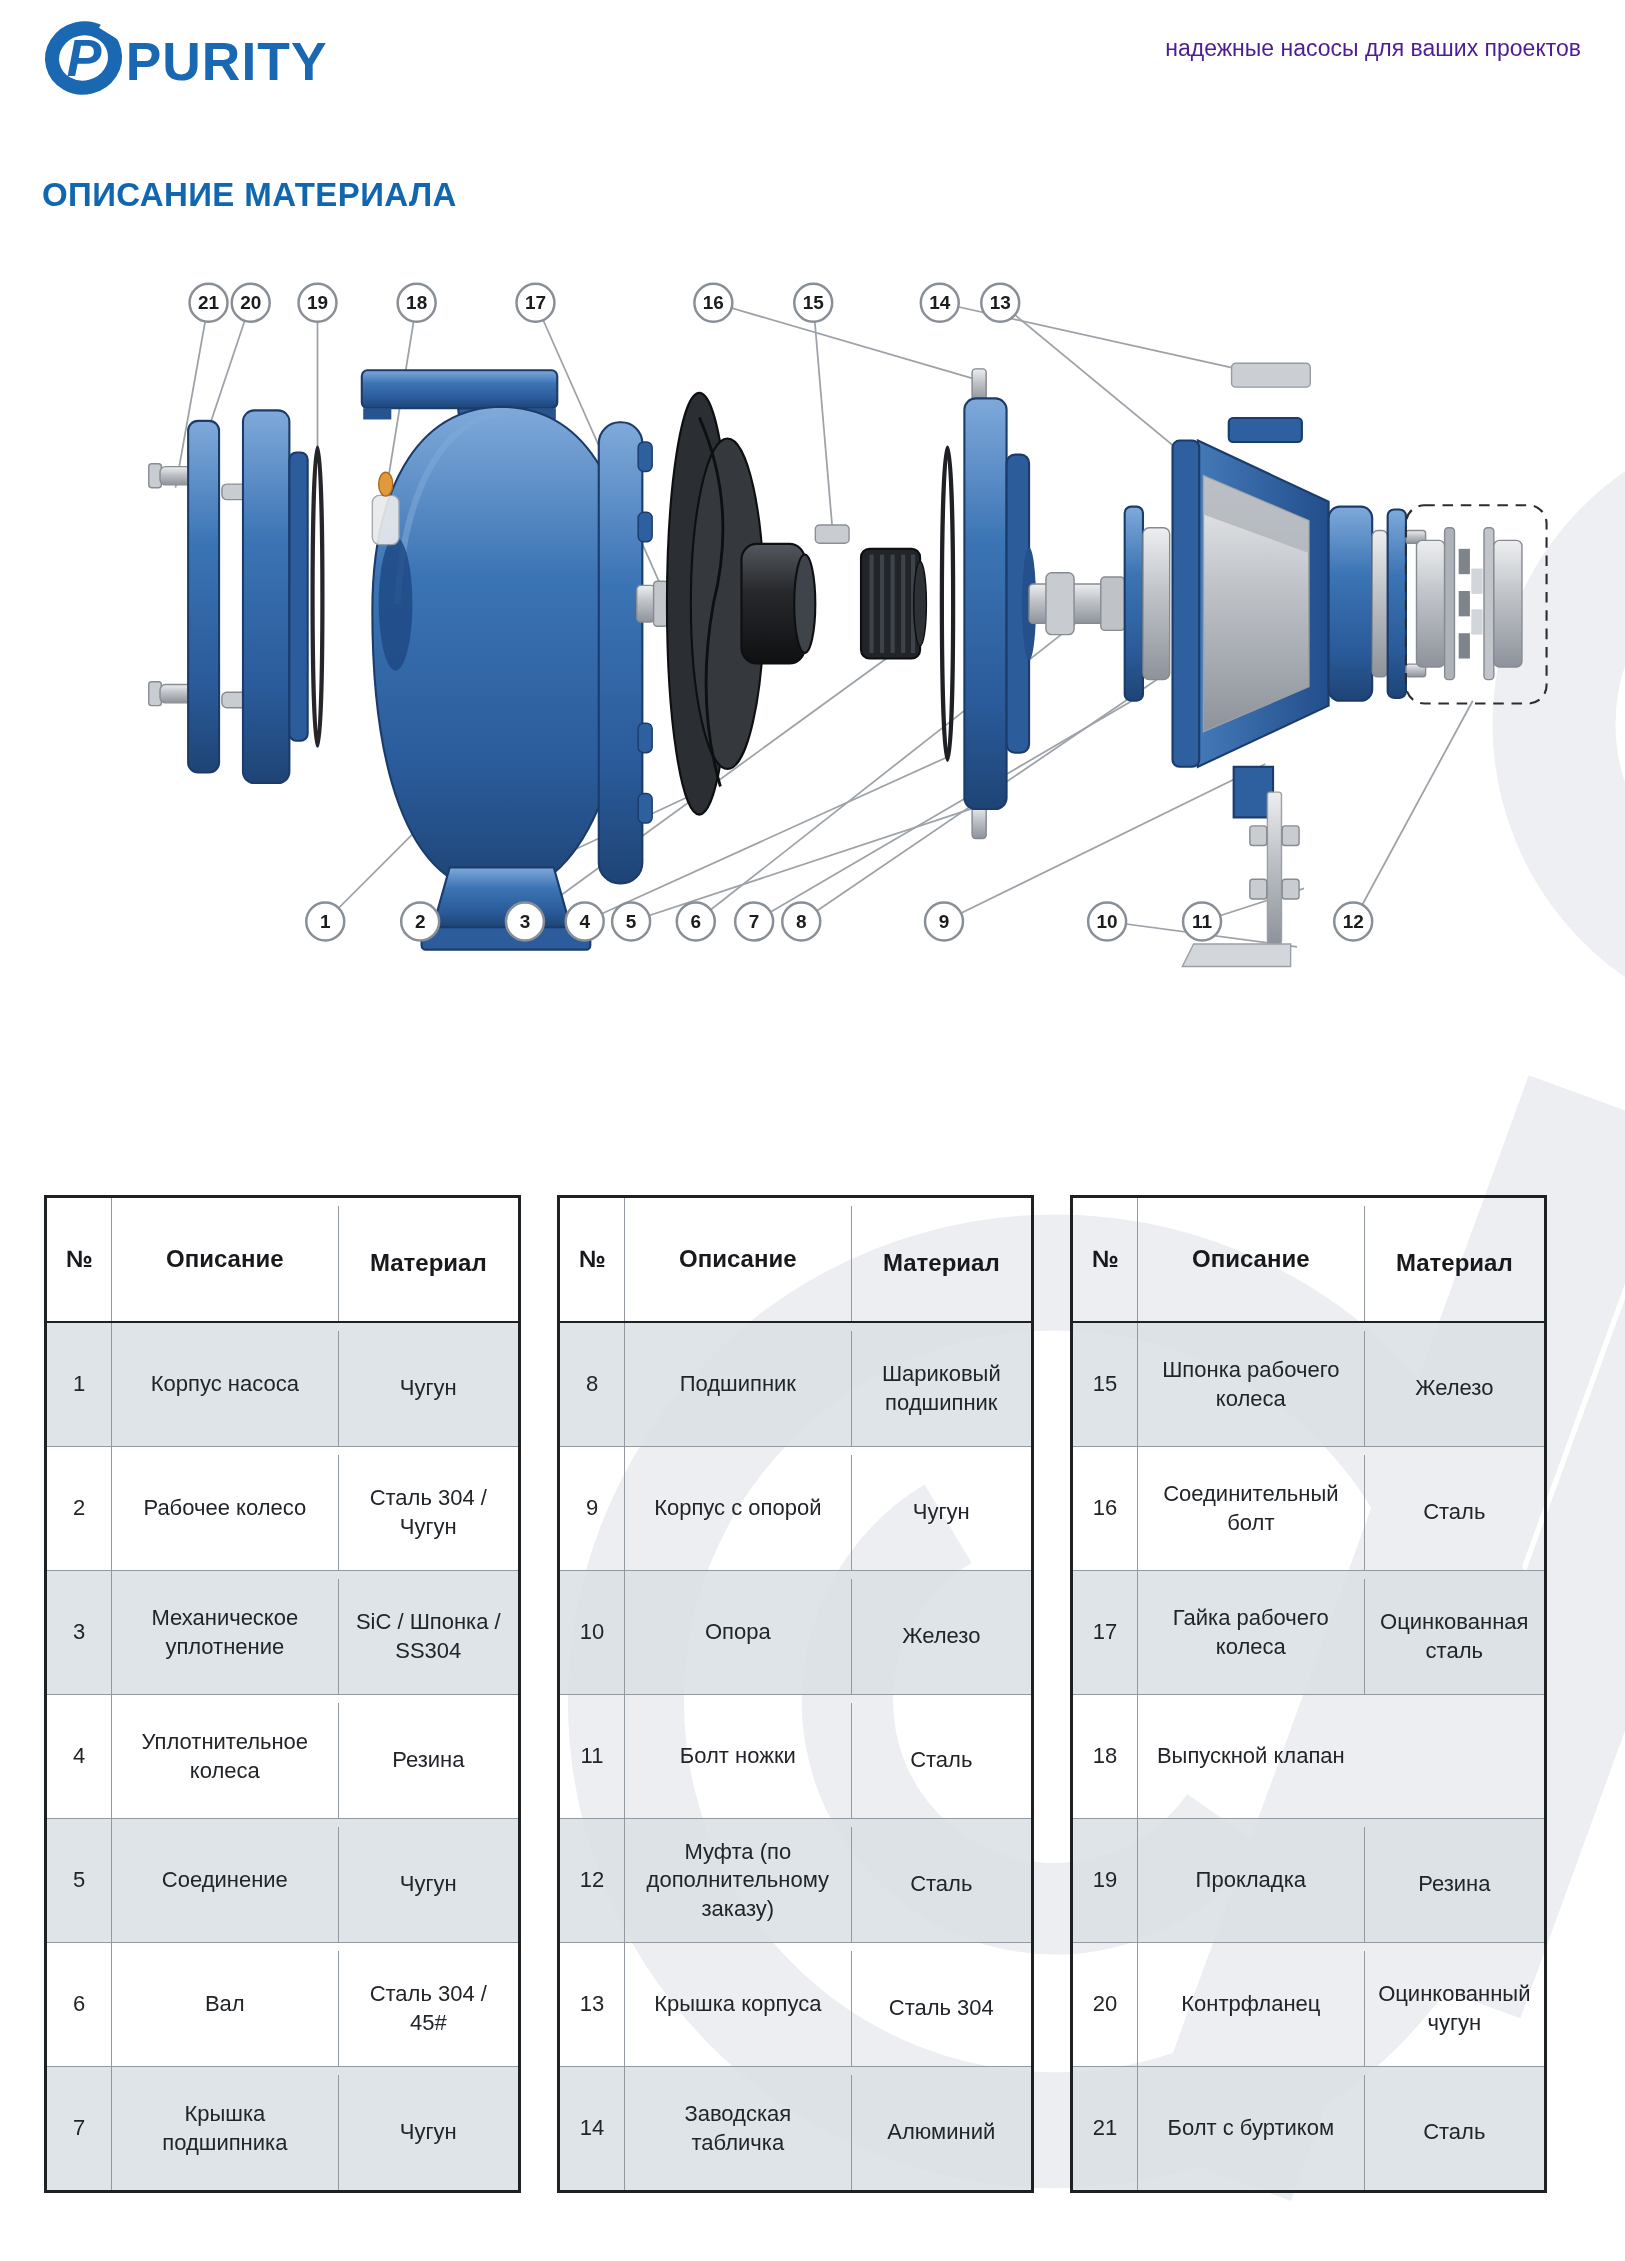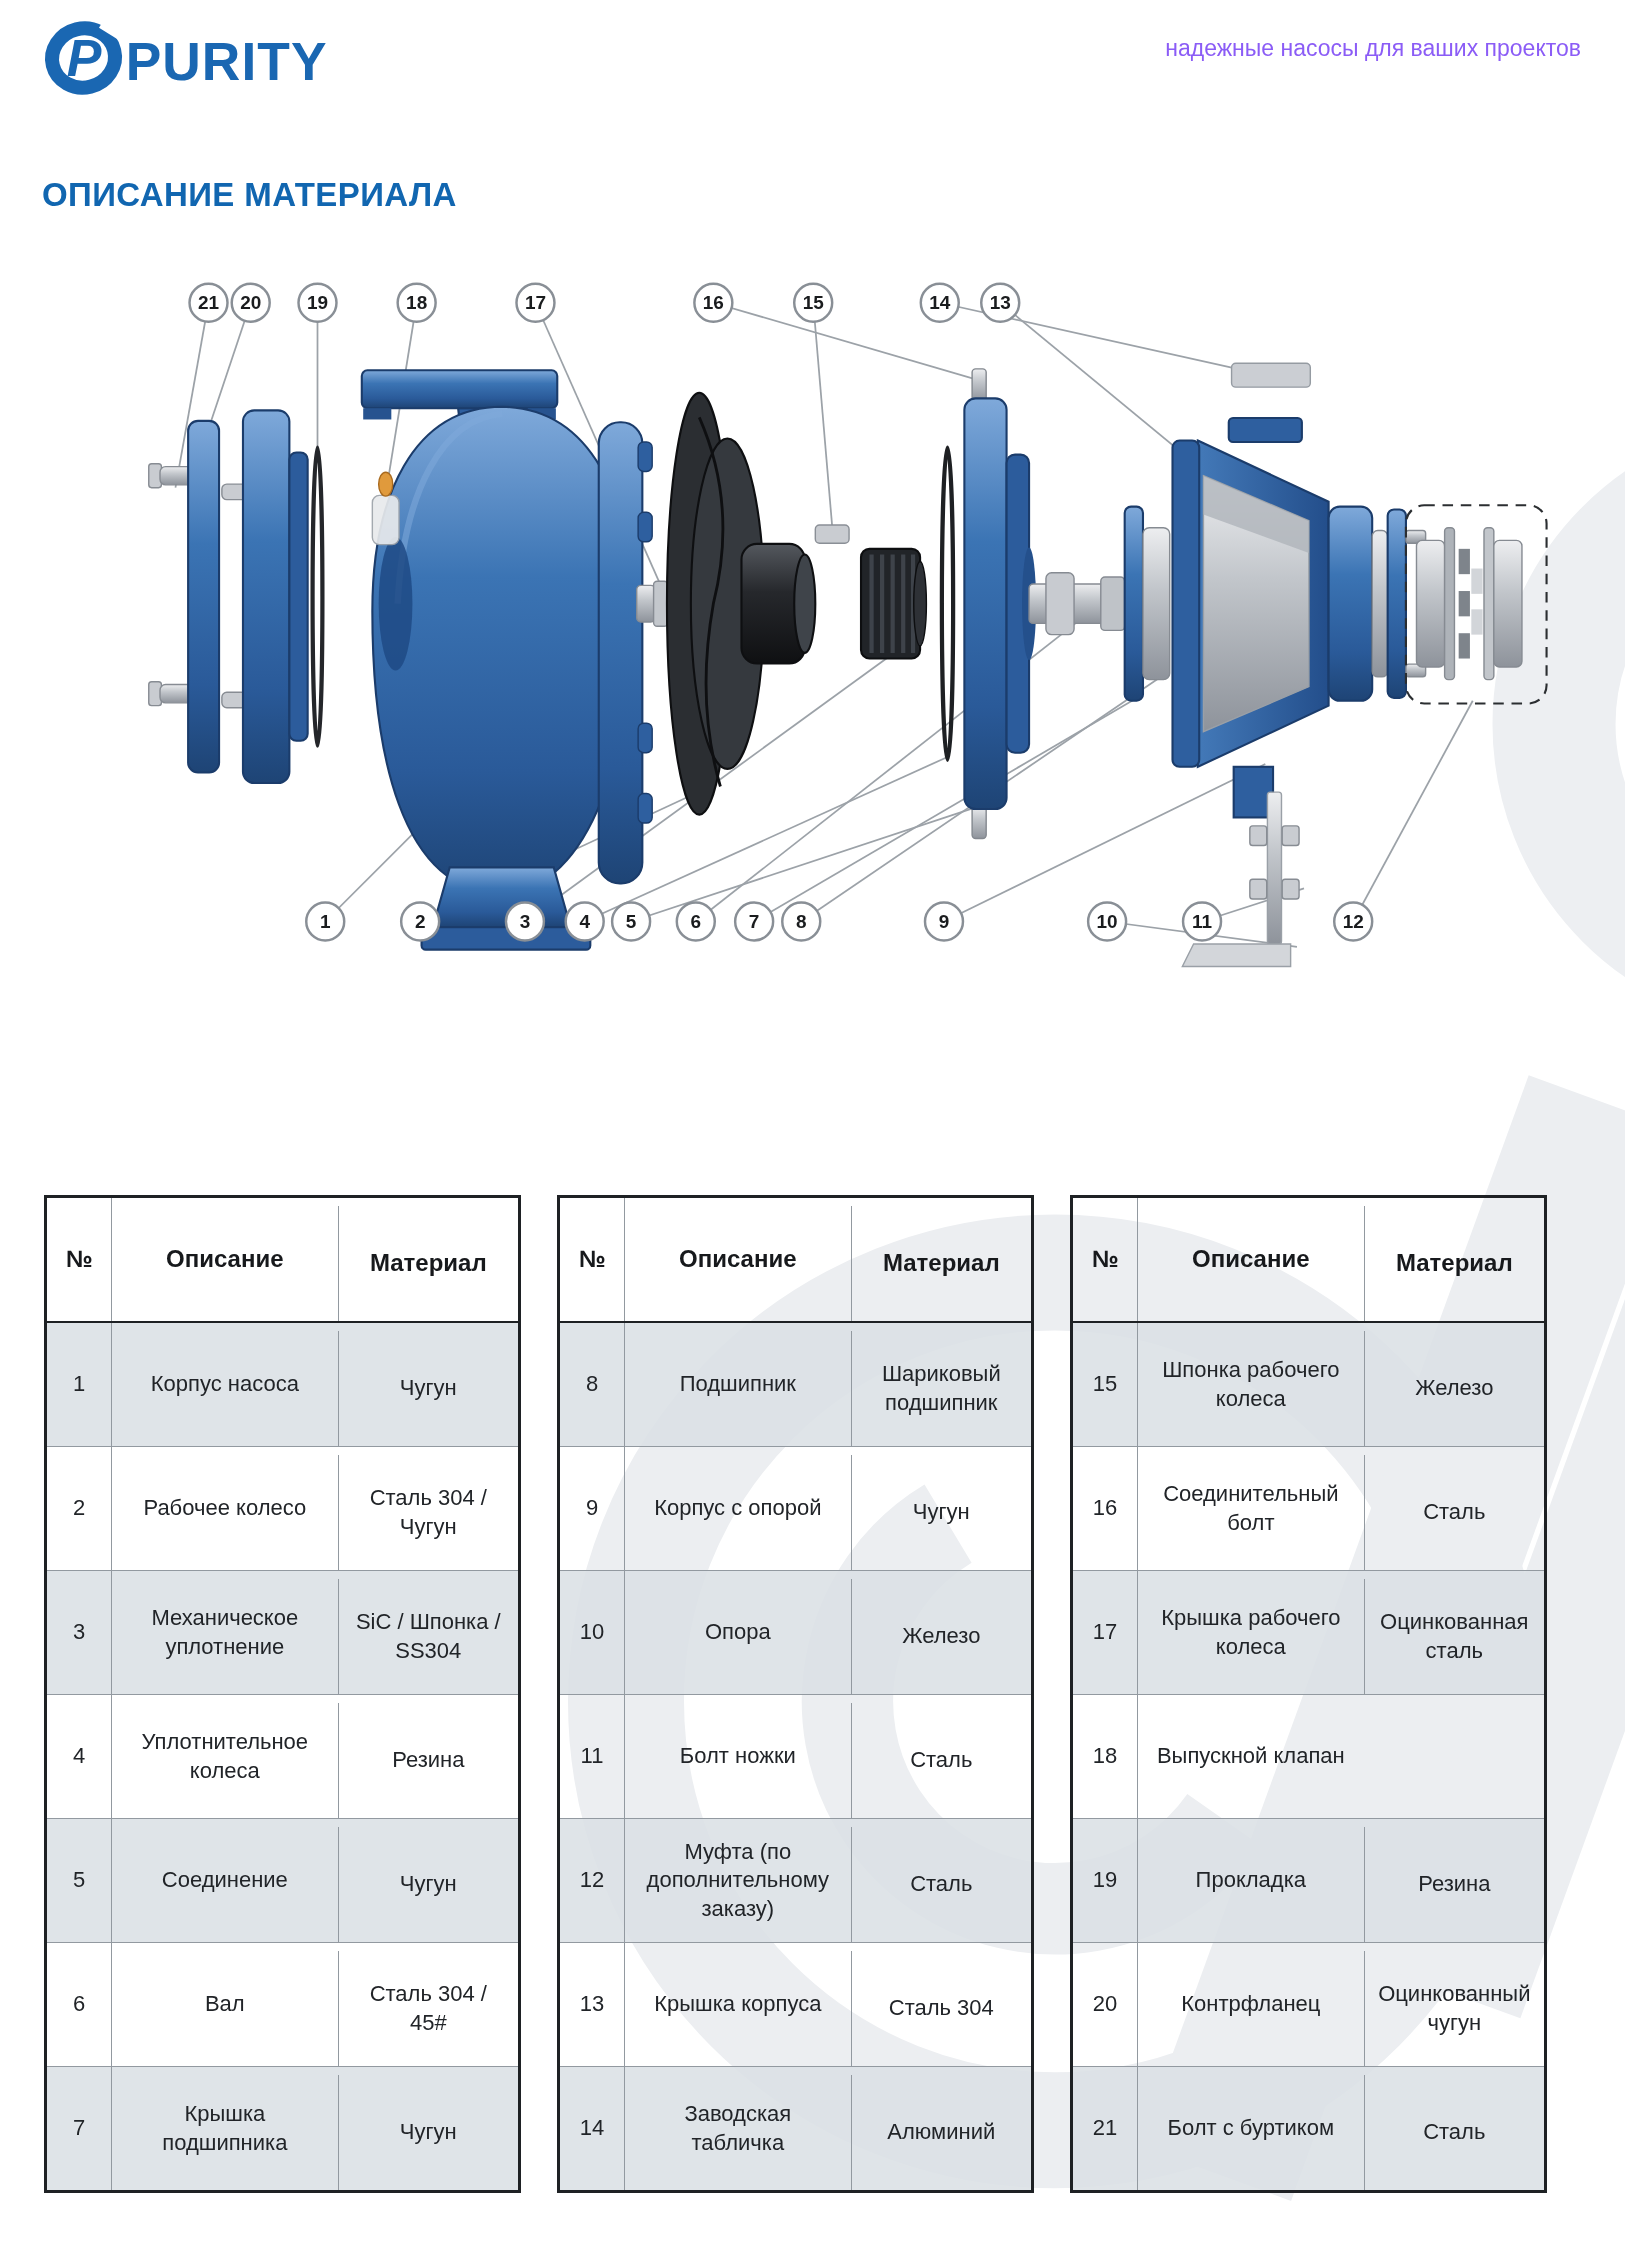--- a/index.html
+++ b/index.html
@@ -5,21 +5,21 @@
   html,body{margin:0;padding:0;}
   body{
     width:1626px;height:2261px;position:relative;background:#ffffff;
     font-family:"Liberation Sans",sans-serif;overflow:hidden;
   }
   #watermark{position:absolute;left:0;top:0;width:1626px;height:2261px;z-index:0;}
   .layer{position:absolute;z-index:1;}
 
   
   #logo{left:40px;top:17px;width:337px;height:82px;}
-  #tagline{right:45px;top:35px;font-size:23px;color:#8b5cf6;white-space:nowrap;}
+  #tagline{right:45px;top:35px;font-size:23px;color:#4c1d95;white-space:nowrap;}
   #page-title{left:42px;top:176px;font-size:33px;font-weight:800;color:#1166B0;letter-spacing:0.4px;}
 
   
   #diagram{left:70px;top:273px;width:1485px;height:712px;}
 
   
   .mat-table{position:absolute;top:1195px;width:477px;height:998px;z-index:1;
     border:3.5px solid #1E2124;box-sizing:border-box;display:flex;flex-direction:column;
     color:#212428;}
   #table-1{left:44px;} #table-2{left:557px;} #table-3{left:1070px;}
@@ -415,21 +415,21 @@
         <div class="td col-desc">Шпонка рабочего колеса</div>
         <div class="td col-mat">Железо</div>
       </div>
       <div class="tr">
         <div class="td col-num">16</div>
         <div class="td col-desc">Соединительный болт</div>
         <div class="td col-mat">Сталь</div>
       </div>
       <div class="tr">
         <div class="td col-num">17</div>
-        <div class="td col-desc">Крышка рабочего колеса</div>
+        <div class="td col-desc">Гайка рабочего колеса</div>
         <div class="td col-mat">Оцинкованная сталь</div>
       </div>
       <div class="tr">
         <div class="td col-num">18</div>
         <div class="td col-desc">Выпускной клапан</div>
       </div>
       <div class="tr">
         <div class="td col-num">19</div>
         <div class="td col-desc">Прокладка</div>
         <div class="td col-mat">Резина</div>

